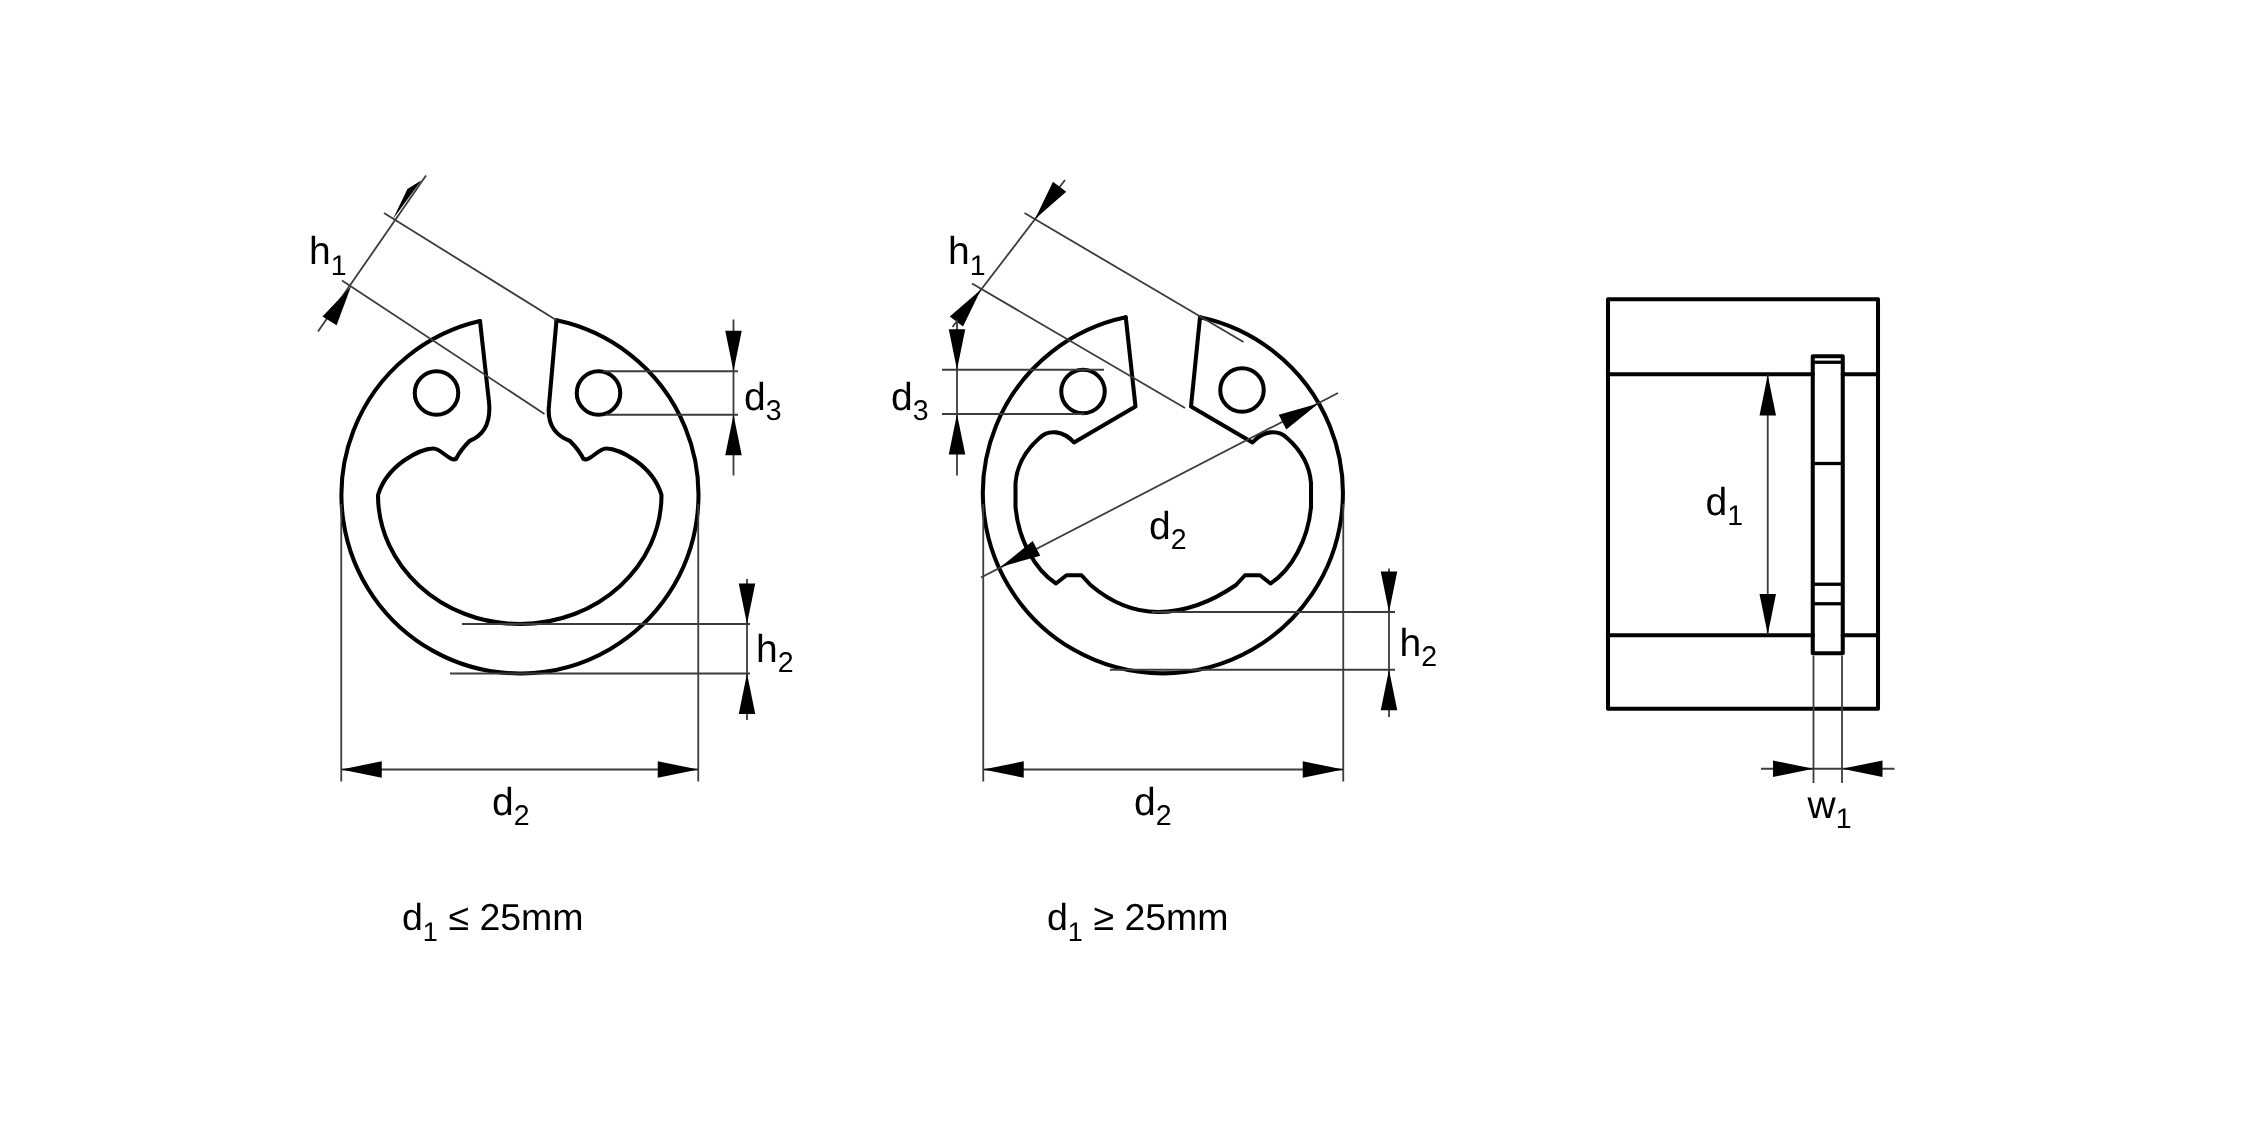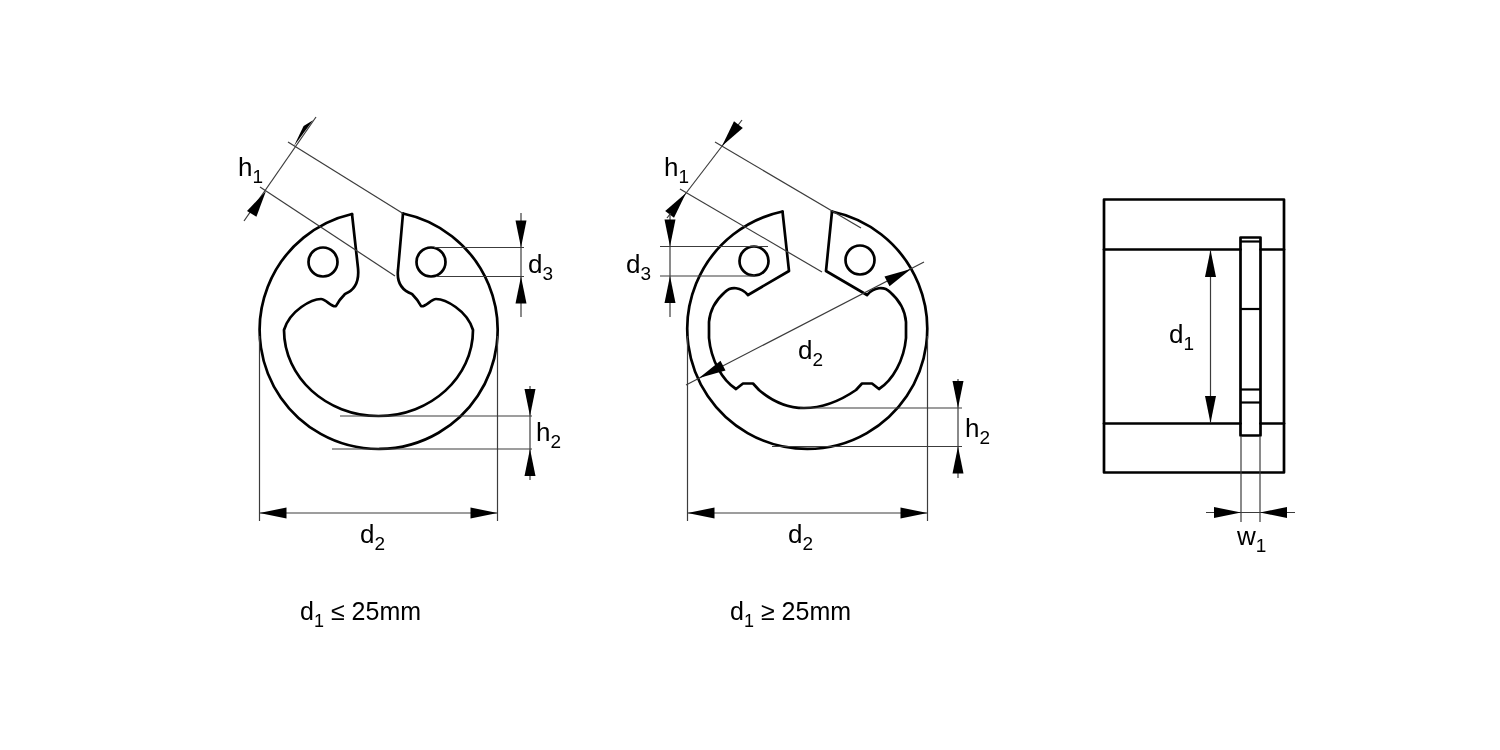--- a/index.html
+++ b/index.html
@@ -1,16 +1,16 @@
 <!DOCTYPE html>
 <html><head>
 <meta charset="utf-8">
 <style>
   html, body { margin: 0; padding: 0; background: #ffffff; }
-  .stage { position: relative; width: 1345px; height: 750px; background: #fff; padding-left: 32px; }
+  .stage { position: relative; width: 1345px; height: 750px; background: #fff; }
   svg { display: block; }
   .outline { fill: none; stroke: #000; stroke-width: 2.7; stroke-linejoin: round; stroke-linecap: round; }
   .outline-thin { fill: none; stroke: #000; stroke-width: 2.2; }
   .dim { fill: none; stroke: #3c3c3c; stroke-width: 1.2; }
   .arrow { fill: #000; stroke: none; }
   text { font-family: "Liberation Sans", sans-serif; fill: #000; }
   .lbl { font-size: 26px; }
   .sub { font-size: 19px; }
   .cap { font-size: 25px; }
   .capsub { font-size: 18px; }

